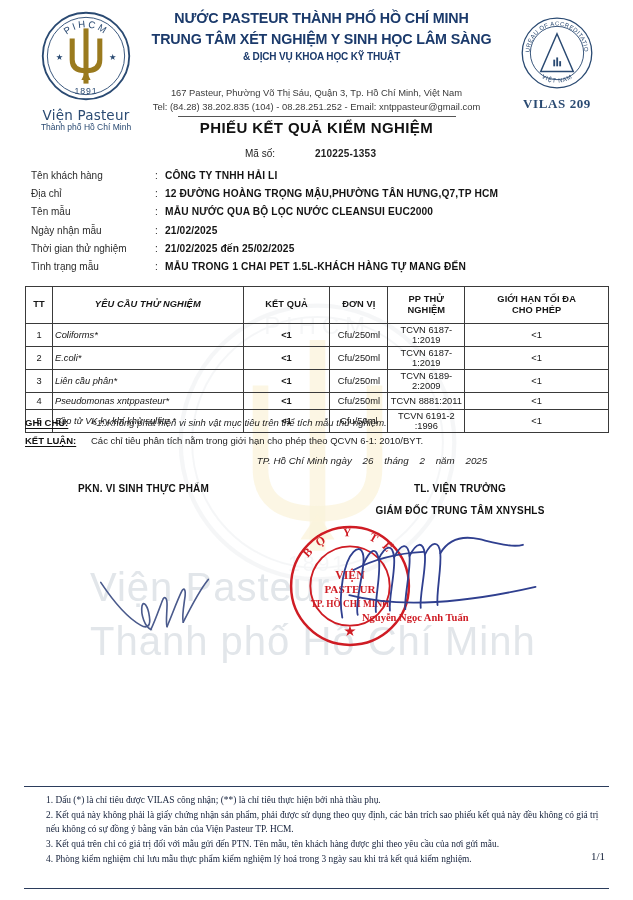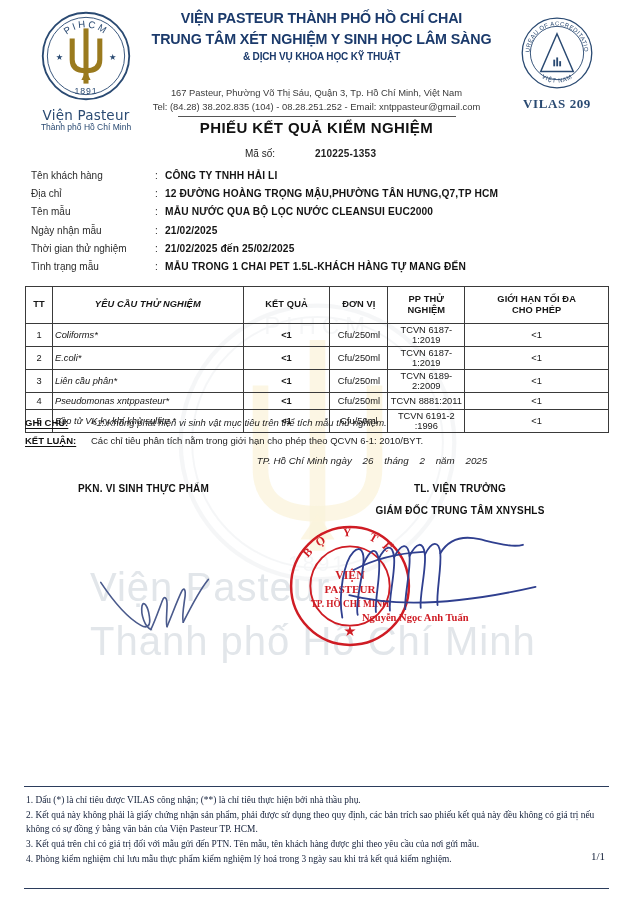--- a/index.html
+++ b/index.html
@@ -147,21 +147,21 @@
   
   .foot-rule-top {
     position:absolute; left:24px; right:24px; top:786px;
     border-top:1.6px solid #2b3c5c; z-index:2;
   }
   .foot-notes {
     position:absolute; left:26px; right:26px; top:793px; z-index:2;
     font-family:"Liberation Serif", serif; font-size:9.4px;
     color:#14203a; line-height:1.52;
   }
-  .foot-notes p { margin-bottom:.5px; }
+  .foot-notes p { margin-bottom:.5px;margin-left:20px; }
   .page-num {
     position:absolute; right:28px; top:850px; z-index:2;
     font-family:"Liberation Serif", serif; font-size:11px; color:#14203a;
   }
   .foot-bar { position:absolute; left:24px; right:24px; top:869px; height:18px; z-index:2; }
   .foot-bar .fb {
     position:absolute; font-size:9.4px; font-weight:bold; color:#14203a;
     letter-spacing:.1px;
   }
   .fb-left  { left:20px; }
@@ -228,21 +228,21 @@
         </text>
         <path d="M100 48 L56 150 L144 150 Z" fill="none" stroke="#2a4a72" stroke-width="4"></path>
         <rect x="90" y="118" width="5" height="18" fill="#2a4a72"></rect>
         <rect x="98" y="112" width="5" height="24" fill="#2a4a72"></rect>
         <rect x="106" y="122" width="5" height="14" fill="#2a4a72"></rect>
       </svg>
       <div class="vilas">VILAS 209</div>
     </div>
 
     <div class="head-center">
-      <div class="t t1">VIỆN PASTEUR THÀNH PHỐ HỒ CHÍ CHAI</div>
+      <div class="t t1">NƯỚC PASTEUR THÀNH PHỐ HỒ CHÍ MINH</div>
       <div class="t t2">TRUNG TÂM XÉT NGHIỆM Y SINH HỌC LÂM SÀNG</div>
       <div class="t t3">&amp; DỊCH VỤ KHOA HỌC KỸ THUẬT</div>
     </div>
 
     <div class="addr">
       <div>167 Pasteur, Phường Võ Thị Sáu, Quận 3, Tp. Hồ Chí Minh, Việt Nam</div>
       <div>Tel: (84.28) 38.202.835 (104) - 08.28.251.252 - Email: xntppasteur@gmail.com</div>
     </div>
     <div class="addr-rule"></div>
 

